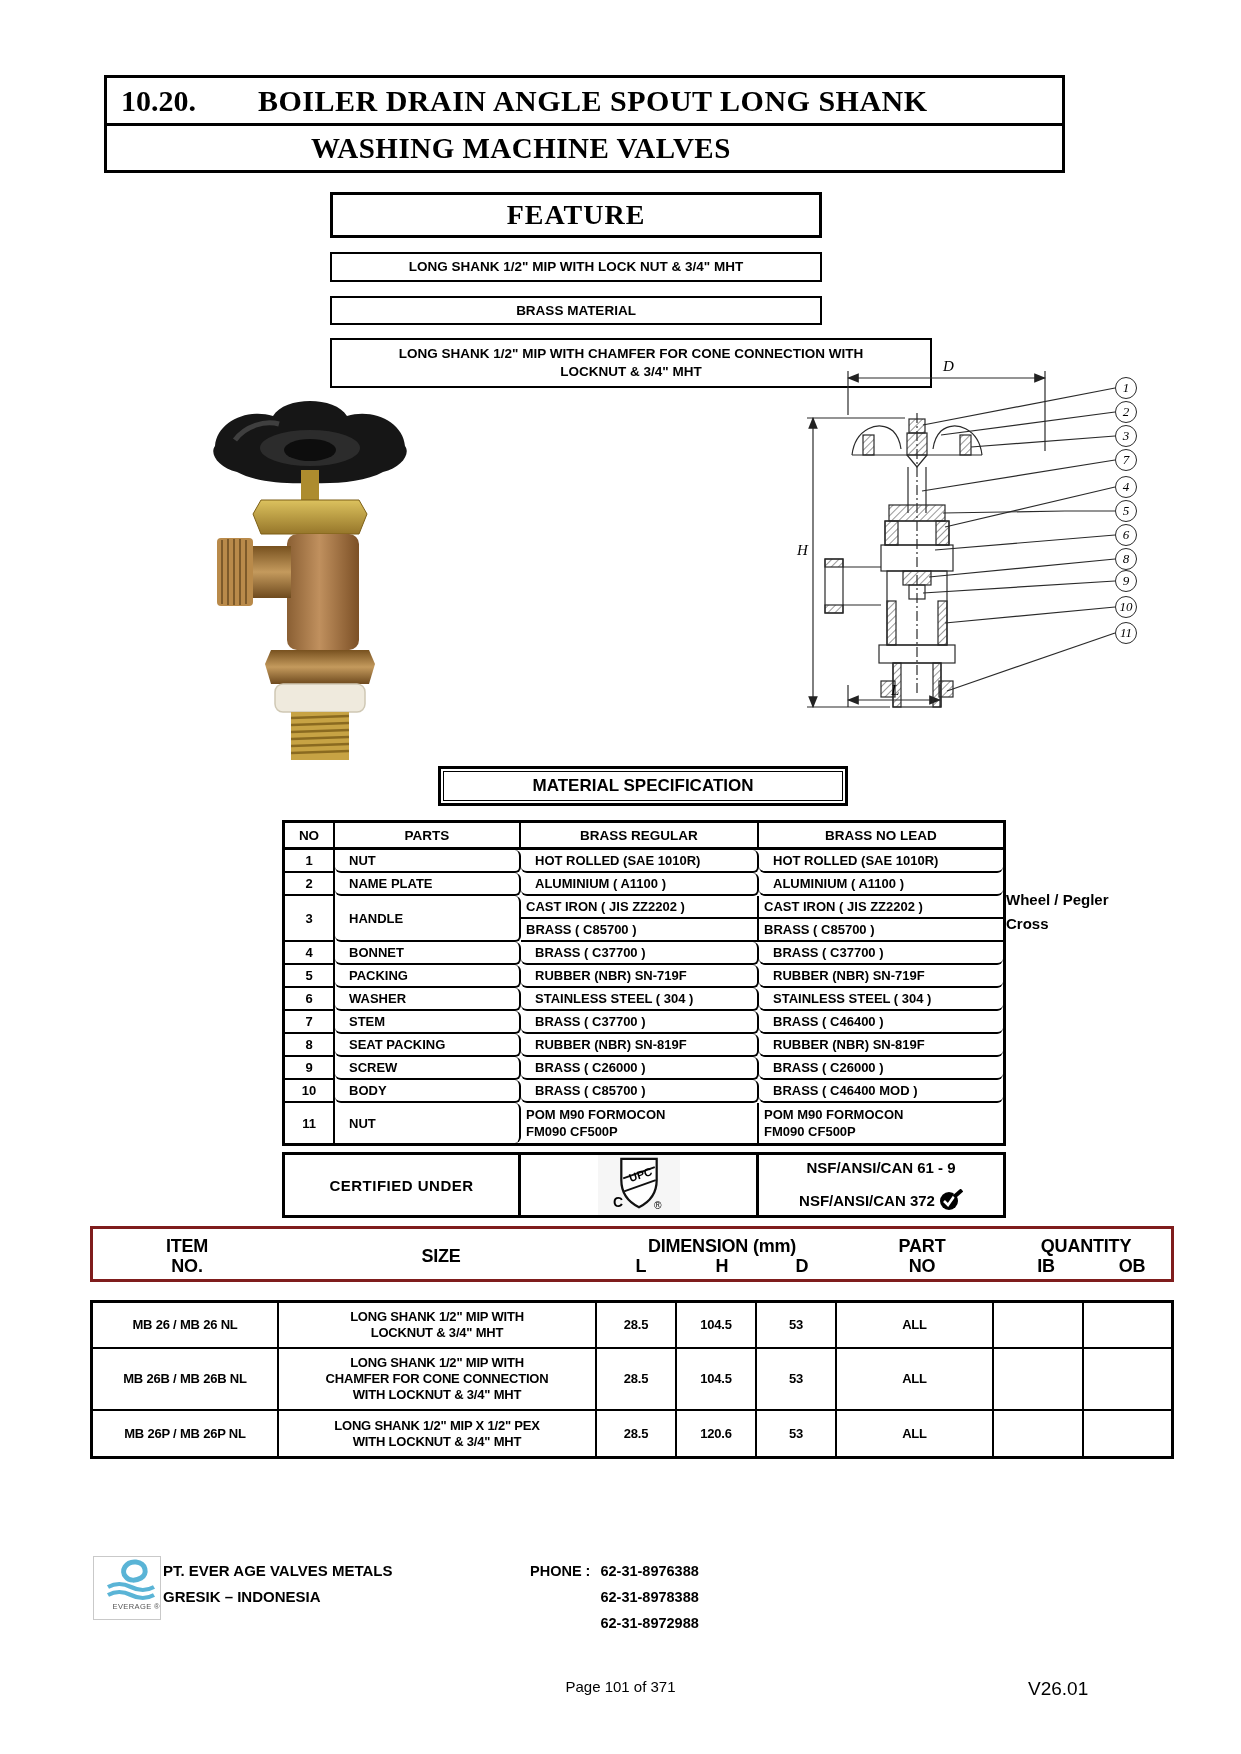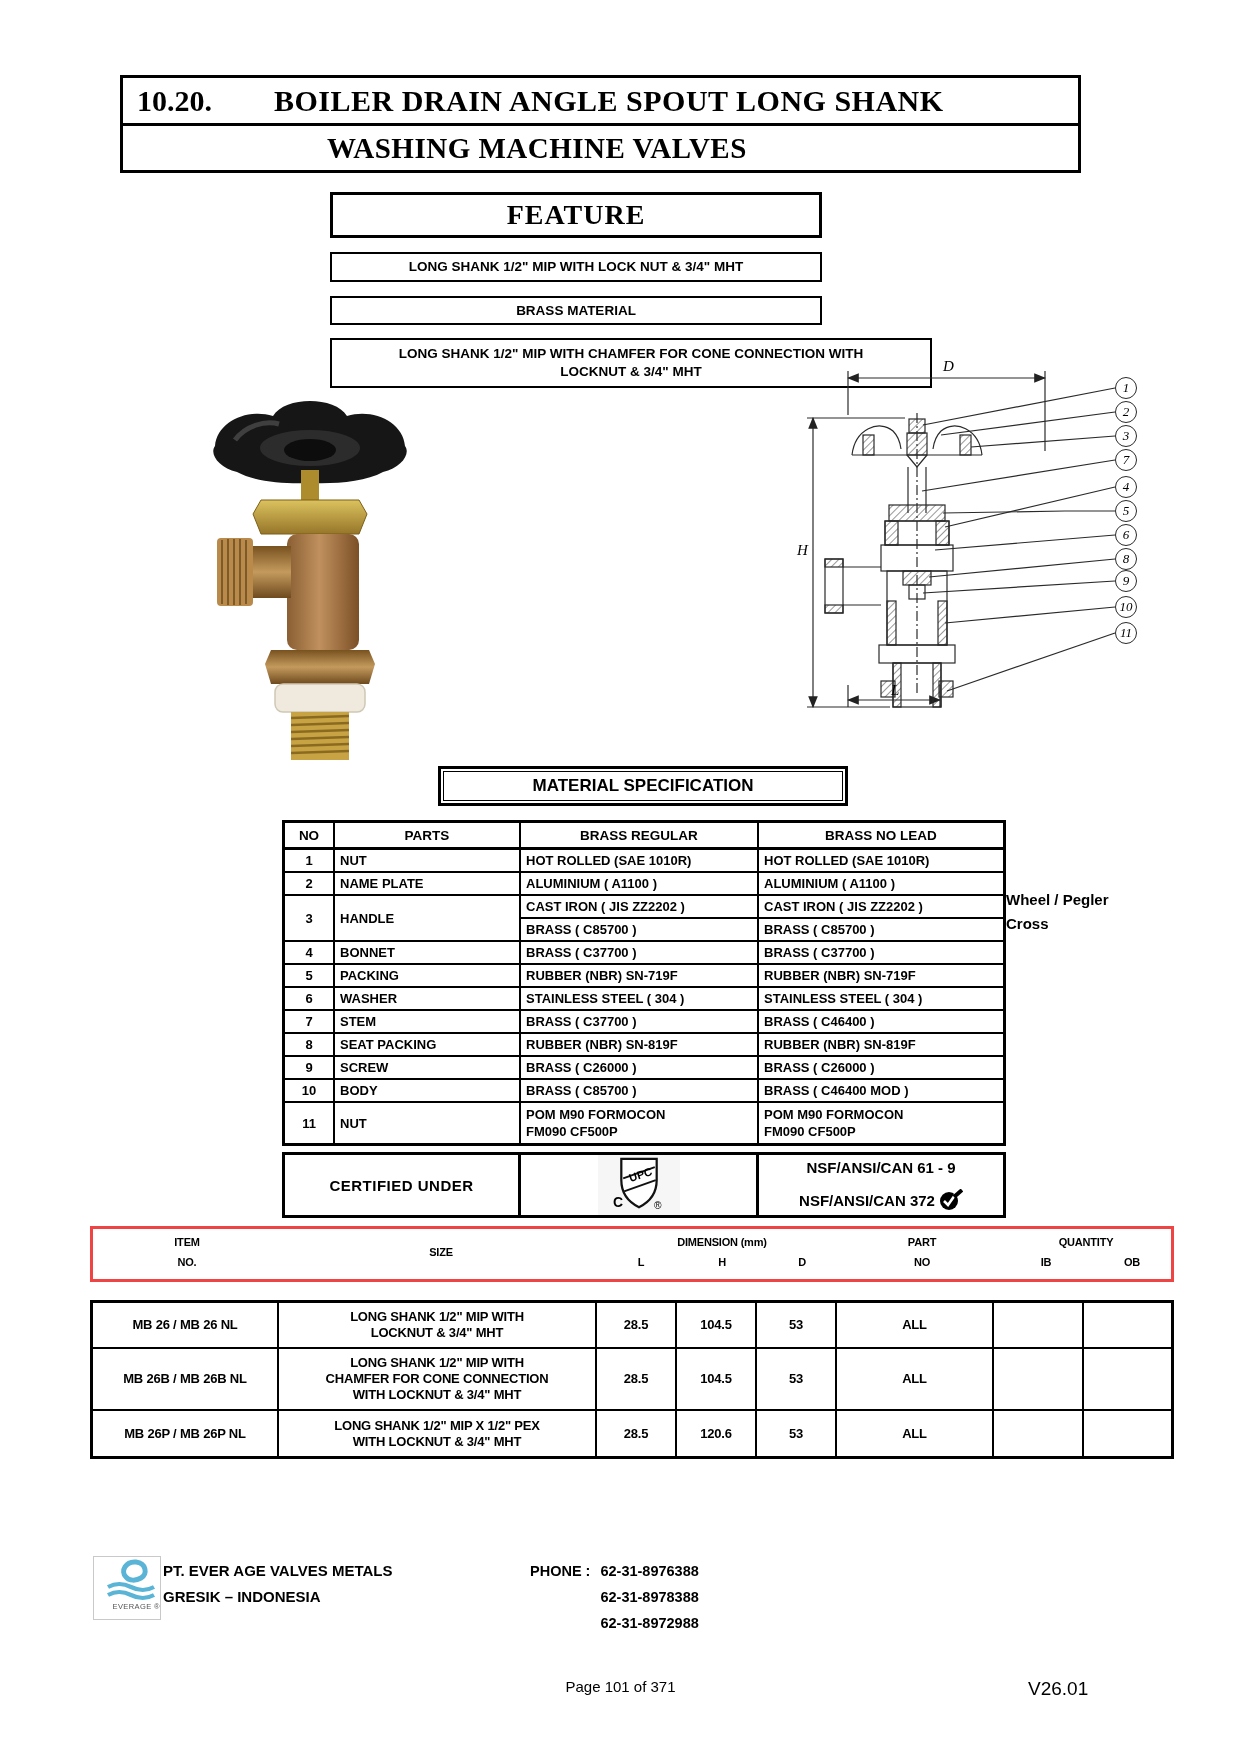--- a/index.html
+++ b/index.html
@@ -1,21 +1,21 @@
 <!DOCTYPE html>
 <html><head>
 <meta charset="utf-8">
 <style>
   html,body{margin:0;padding:0;background:#fff;}
   .page{position:relative;width:1241px;height:1754px;background:#fff;
         font-family:"Liberation Sans",sans-serif;color:#000;overflow:hidden;}
   .abs{position:absolute;}
 
   
-  .title-box{left:120px;top:75px;width:955px;border:3px solid #000;}
+  .title-box{left:104px;top:75px;width:955px;border:3px solid #000;}
   .title-row1{display:flex;align-items:center;height:45px;border-bottom:3px solid #000;
               font-family:"Liberation Serif",serif;font-weight:bold;font-size:30px;}
   .title-num{padding-left:14px;}
   .title-main{padding-left:62px;letter-spacing:.5px;}
   .title-row2{height:44px;display:flex;align-items:center;
               font-family:"Liberation Serif",serif;font-weight:bold;font-size:29px;
               padding-left:160px;letter-spacing:.5px;margin-left:44px;}
 
   
   .feature-head{left:330px;top:192px;width:486px;height:40px;border:3px solid #000;
@@ -30,41 +30,41 @@
   
   .matspec-outer{left:438px;top:766px;width:400px;border:3px solid #000;padding:2px;}
   .matspec-inner{border:1px solid #000;height:28px;display:flex;align-items:center;justify-content:center;
                  font-weight:bold;font-size:17px;}
   .spec-table{left:282px;top:820px;width:718px;border:3px solid #000;font-size:13px;font-weight:bold;}
   .srow{display:grid;grid-template-columns:50px 186px 238px 1fr;}
   .scell{border-right:2px solid #000;border-bottom:2px solid #000;display:flex;align-items:center;}
   .scell.lastcol{border-right:none;}
   .srow:last-child .scell{border-bottom:none;}
   .cno{justify-content:center;}
-  .cpart,.cmat{padding-left:5px;}
+  .cpart,.cmat{padding-left:14px;border-radius:6px;}
   .stack{flex-direction:column;align-items:stretch;padding-left:0;}
   .stack>div{flex:1;display:flex;align-items:center;padding-left:5px;}
   .stack>div+div{border-top:2px solid #000;}
   .twolines{flex-direction:column;align-items:flex-start;justify-content:center;padding-left:5px;line-height:17px;}
   .sheader .scell{justify-content:center;padding-left:0;border-bottom:3px solid #000;font-size:13.5px;}
   .side-note{left:1006px;top:888px;width:130px;font-weight:bold;font-size:15px;line-height:24px;}
 
   
   .cert-box{left:282px;top:1152px;width:718px;height:60px;border:3px solid #000;
             display:grid;grid-template-columns:236px 238px 1fr;}
   .cert-cell{border-right:3px solid #000;display:flex;align-items:center;justify-content:center;}
   .cert-cell:last-child{border-right:none;flex-direction:column;justify-content:space-between;
                         padding:4px 0;font-weight:bold;font-size:15px;}
   .cert-label{font-weight:bold;font-size:15px;letter-spacing:.5px;}
   .upc-wrap{background:#f6f6f6;padding:1px 14px;}
   .nsf-line{display:flex;align-items:center;gap:4px;}
 
   
-  .size-header{left:90px;top:1226px;width:1078px;height:50px;border:3px solid #ef4444;position:absolute;
-               font-weight:bold;font-size:11px;letter-spacing:-.2px;}
+  .size-header{left:90px;top:1226px;width:1078px;height:50px;border:3px solid #7f1d1d;position:absolute;
+               font-weight:bold;font-size:18px;letter-spacing:-.2px;}
   .sh{position:absolute;transform:translateX(-50%);white-space:nowrap;}
   .size-data{left:90px;top:1300px;width:1078px;border:3px solid #000;font-weight:bold;font-size:13px;letter-spacing:-.2px;}
   .drow{display:grid;grid-template-columns:186px 318px 80px 80px 80px 157px 90px 1fr;}
   .dcell{border-right:2px solid #000;border-bottom:2px solid #000;display:flex;align-items:center;
          justify-content:center;text-align:center;line-height:16px;padding:2px 6px;}
   .dcell.lastcol{border-right:none;}
   .drow:last-child .dcell{border-bottom:none;}
 
   
   .logo-box{left:93px;top:1556px;width:66px;height:62px;border:1px solid #c9c9c9;

